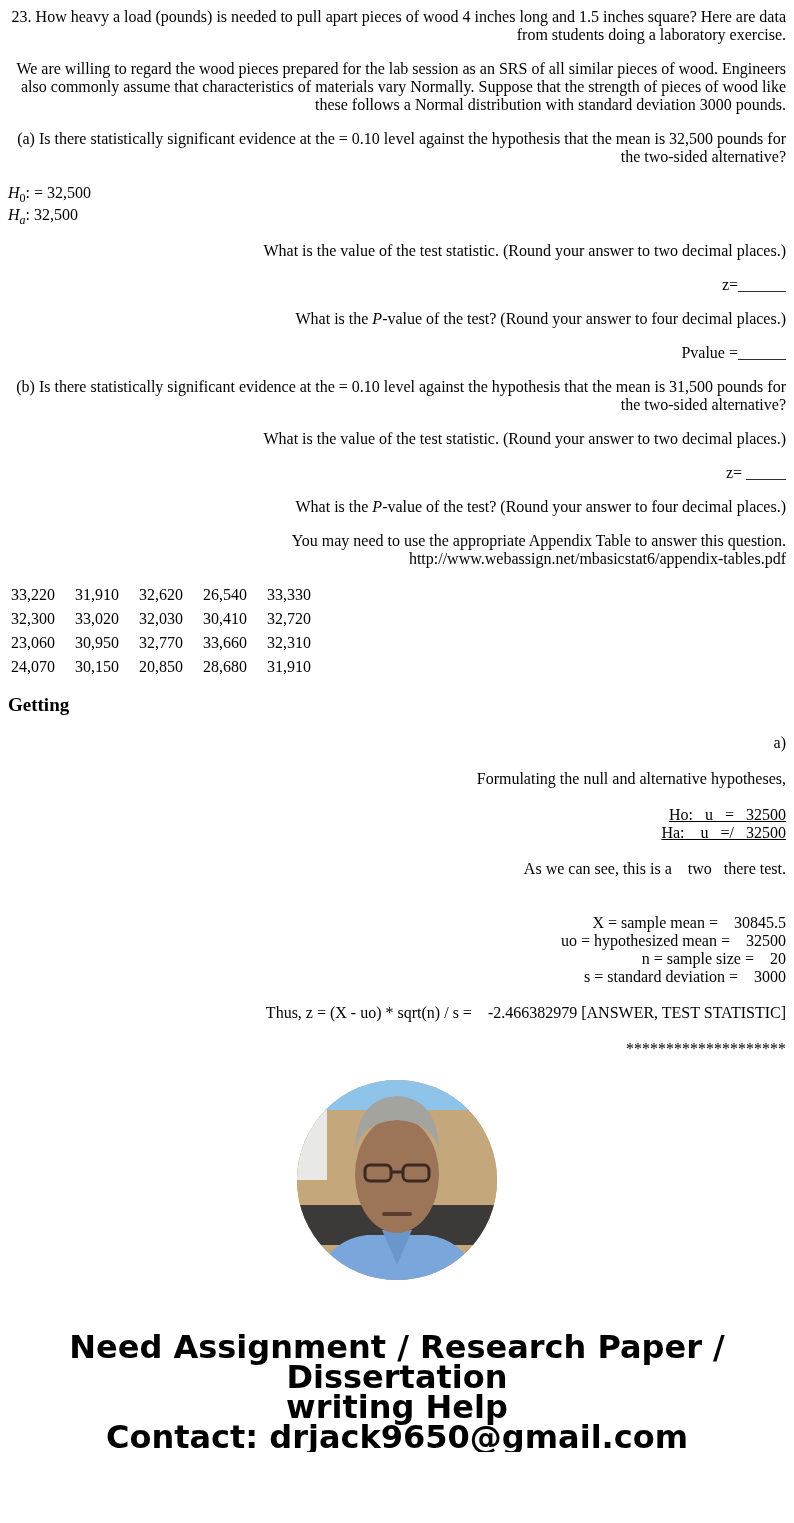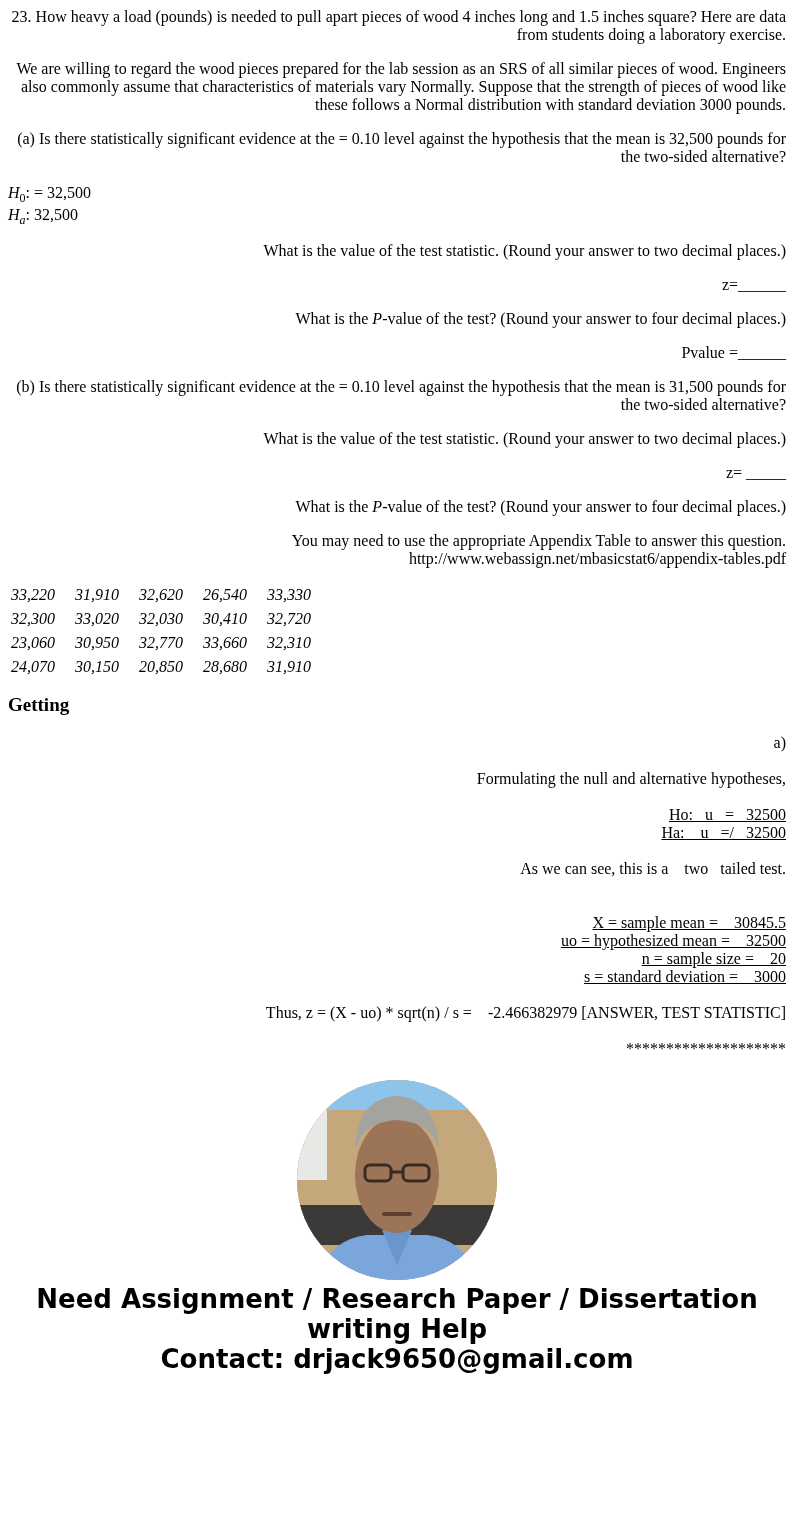--- a/index.html
+++ b/index.html
@@ -10,34 +10,34 @@
     line-height: 18px;
     color: #000;
   }
   .page { padding: 8px 8px 0 8px; }
   p { margin: 0 0 16px 0; text-align: right; }
   .first { margin-top: 0; }
   .hyp { margin: 0 0 16px 0; }
   .hyp div { height: 22px; line-height: 22px; }
   .hyp sub { font-size: 12px; vertical-align: -4px; line-height: 0; }
   .indent { padding-left: 12px; }
-  table.data { border-collapse: separate; border-spacing: 2px; margin: -2px 0 14px 0; font-style: italic; }
+  table.data { border-collapse: separate; border-spacing: 2px; margin: -2px 0 14px 0; }
   table.data td { padding: 1px 1px 1px 1px; width: 60px; height: 20px; font-size: 16px; }
   h3.sol { font-size: 19px; font-weight: bold; margin: 0 0 18px 0; line-height: 22px; }
   .sol-block p { margin: 0 0 18px 0; }
   .avatar-wrap { text-align: center; margin-top: 22px; }
   .avatar {
     display: inline-block; width: 200px; height: 200px; border-radius: 50%;
     overflow: hidden; position: relative;
     background: linear-gradient(180deg, #8fc4ea 0%, #8fc4ea 12%, #b79a6d 14%, #c8ab7e 40%, #9e8560 60%, #3a3a3a 62%, #3a3a3a 70%, #7ea8d8 72%, #6f9cd4 100%);
   }
   .promo {
-    text-align: center; 
+    text-align: center; margin-top: 48px;
     font-family: "DejaVu Sans", sans-serif; font-weight: bold;
-    font-size: 26px; line-height: 30px; color: #000;
+    font-size: 32px; line-height: 30px; color: #000;
   }
 </style>
 </head>
 <body>
 
 <div class="page">
 
   <p class="first">23. How heavy a load (pounds) is needed to pull apart pieces of wood 4 inches long and 1.5 inches square? Here are data from students doing a laboratory exercise.</p>
   <p>We are willing to regard the wood pieces prepared for the lab session as an SRS of all similar pieces of wood. Engineers also commonly assume that characteristics of materials vary Normally. Suppose that the strength of pieces of wood like these follows a Normal distribution with standard deviation 3000 pounds.</p>
 
@@ -92,22 +92,22 @@
       </tr>
     </tbody>
   </table>
 
   <h3 class="sol">Getting</h3>
 
   <div class="sol-block">
     <p>a)</p>
     <p>Formulating the null and alternative hypotheses,</p>
     <p class="lines" style="white-space: pre; text-decoration: underline;"><span>Ho:   u   =   32500</span><br><span>Ha:    u   =/   32500</span></p>
-    <p style="white-space: pre; margin-bottom: 36px;">As we can see, this is a    two   tailed test.</p>
-    <p class="lines" style="white-space: pre; text-decoration: underline;"><span>X = sample mean =    30845.5</span><br><span>uo = hypothesized mean =    32500</span><br><span>n = sample size =    20</span><br><span>s = standard deviation =    3000</span></p>
+    <p style="white-space: pre; margin-bottom: 36px;">As we can see, this is a    two   there test.</p>
+    <p class="lines" style="white-space: pre;"><span>X = sample mean =    30845.5</span><br><span>uo = hypothesized mean =    32500</span><br><span>n = sample size =    20</span><br><span>s = standard deviation =    3000</span></p>
     <p style="white-space: pre;">Thus, z = (X - uo) * sqrt(n) / s =    -2.466382979 [ANSWER, TEST STATISTIC]</p>
     <p style="margin-bottom: 0;">********************</p>
   </div>
 
   <div class="avatar-wrap">
     <div class="avatar">
       <svg width="200" height="200" viewBox="0 0 200 200">
         <rect x="0" y="0" width="200" height="200" fill="#c4a77a"></rect>
         <rect x="0" y="0" width="200" height="30" fill="#8fc4ea"></rect>
         <rect x="0" y="30" width="30" height="70" fill="#e8e8e6"></rect>

